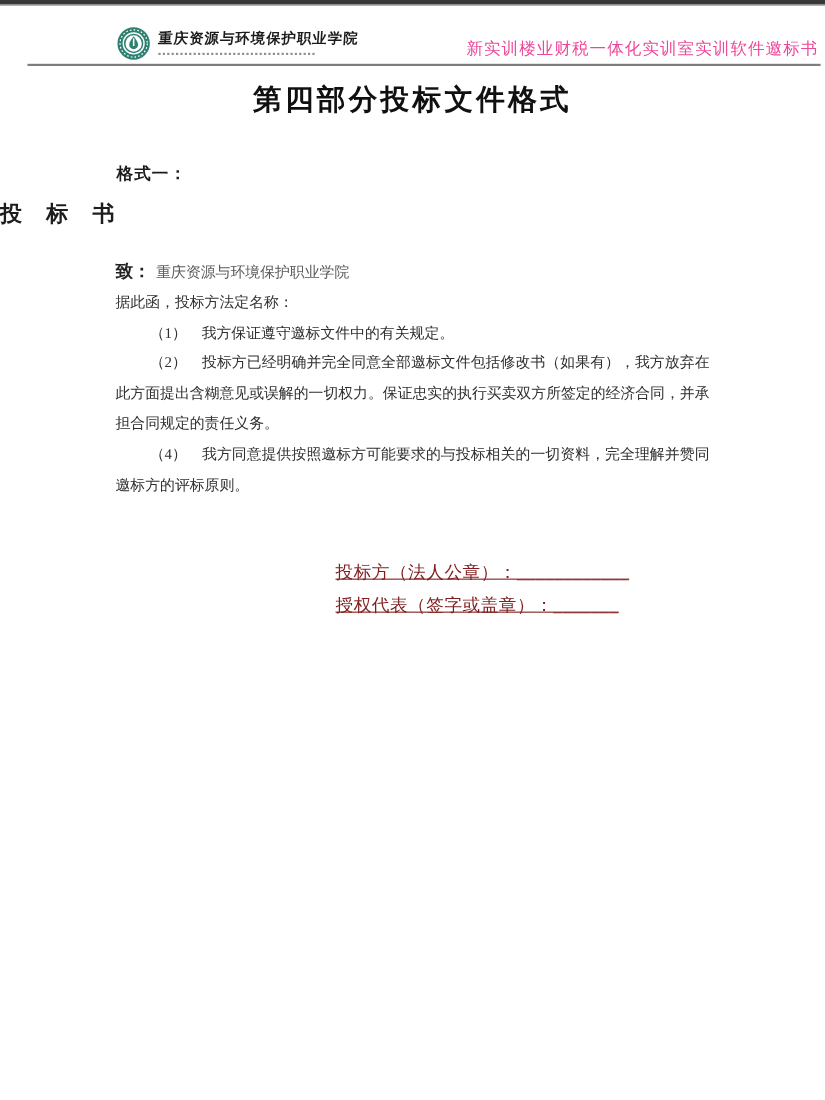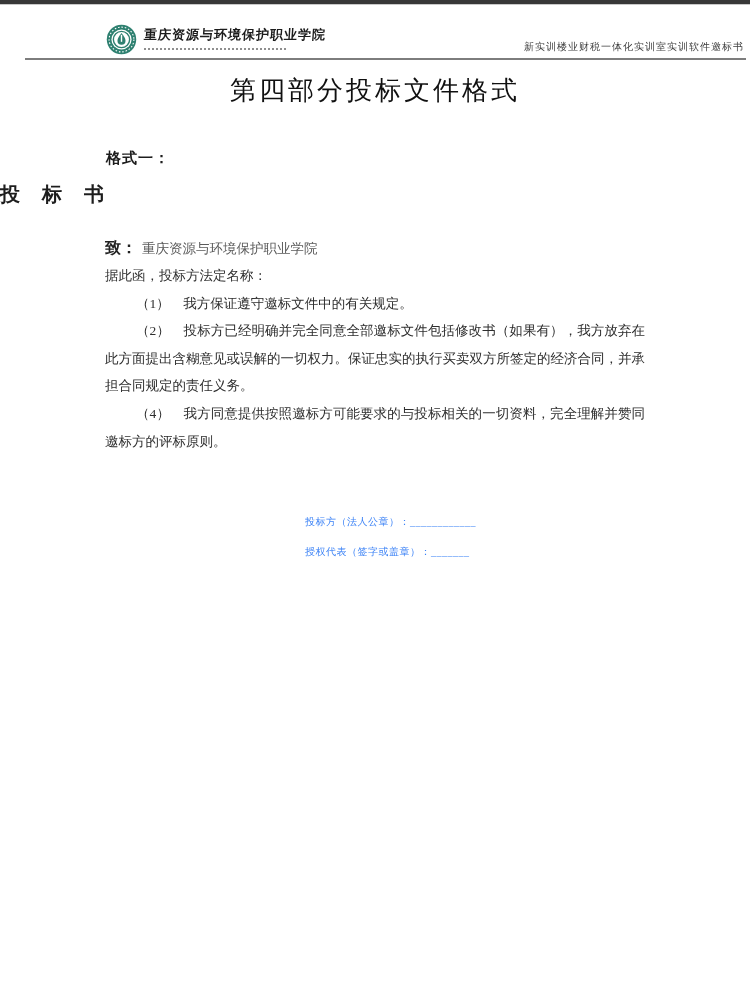--- a/index.html
+++ b/index.html
@@ -15,26 +15,26 @@
   }
   .logo-block{display:flex;align-items:flex-start;gap:7px;}
   .logo-circle{width:31px;height:31px;flex:0 0 auto;}
   .logo-textcol{padding-top:2px;}
   .logo-name{
     font-size:13px;font-weight:bold;color:#1c1c1c;letter-spacing:1px;
     transform:skewX(-4deg);white-space:nowrap;
   }
   .logo-sub{width:142px;border-top:2px dotted #8f8f8f;margin-top:4px;height:2px;}
   .hdr-right{
-    font-size:10px;color:#404040;letter-spacing:1px;white-space:nowrap;
+    font-size:15px;color:#ec4899;letter-spacing:1px;white-space:nowrap;
     padding-bottom:1px;
   }
   .hdr-rule{border-top:2px solid #7d7d7d;margin:3px 4px 0 25px;}
   .part-title{
-    font-size:26px;font-weight:normal;color:#101010;text-align:center;
+    font-size:26px;font-weight:bold;color:#101010;text-align:center;
     letter-spacing:3px;margin:13px 0 0 0;
   }
   .format-label{
     margin:41px 0 0 106px;font-size:15px;font-weight:bold;color:#1d1d1d;
     letter-spacing:1px;
   }
   .doc-title{
     text-align:left;font-size:20px;font-weight:bold;color:#1d1d1d;
     margin:13px 0 16px 0;letter-spacing:1px;
   }
@@ -42,22 +42,23 @@
     margin:0 105px;width:540px;font-size:13.5px;line-height:27.6px;
     color:#2e2e2e;text-align:justify;
   }
   .to-line{margin-top:27px;line-height:26px;white-space:nowrap;}
   .to-label{font-size:16px;font-weight:bold;color:#222;margin-right:5px;}
   .to-value{font-size:13.5px;color:#5a5a5a;}
   .content p{margin:0;text-indent:2.3em;}
   .content p.first{margin-top:9px;}
   .content p.no-indent{text-indent:0;}
   .signature{
-    margin:52px 0 0 305px;font-size:10px;line-height:30px;color:#3b82f6;
+    margin:52px 0 0 305px;font-size:16px;line-height:30px;color:#7f1d1d;
     letter-spacing:0.5px;
+    text-decoration:underline;
   }
   .sig-line{white-space:nowrap;}
 </style>
 </head>
 <body>
 
 <div class="page">
   <div class="top-bar"></div>
 
   <div class="hdr">

